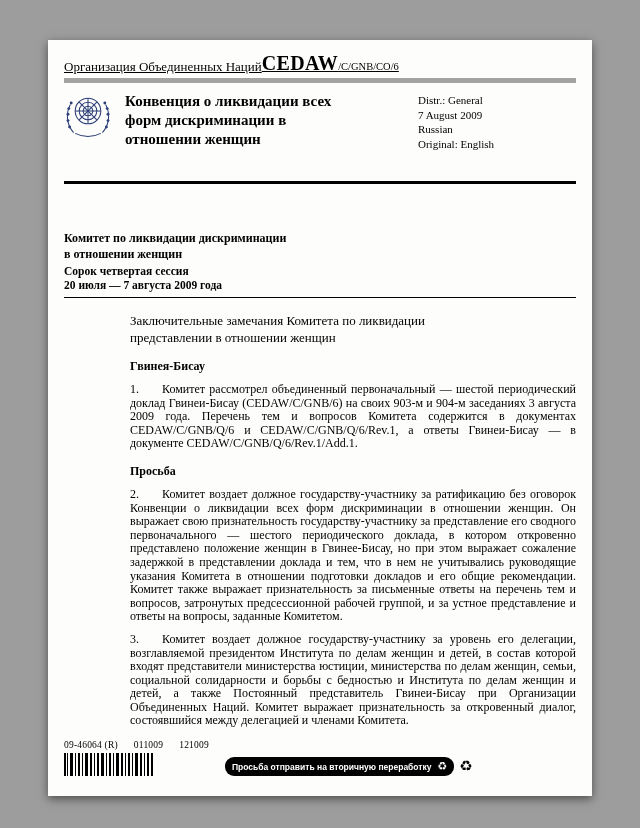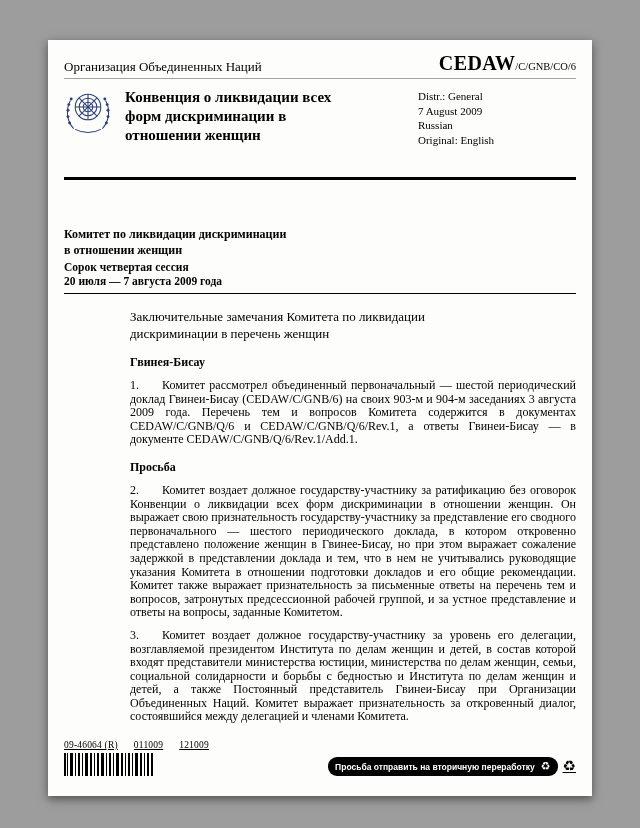--- a/index.html
+++ b/index.html
@@ -14,21 +14,21 @@
     position:relative;
     width:544px;height:756px;
     margin:40px 48px;
     background:#fdfdfb;
     box-shadow:0 3px 9px rgba(0,0,0,.5);
     overflow:hidden;
   }
   .inner{padding:12px 16px 0 16px;}
 
   
-  .row1{display:flex;justify-content:space-between;align-items:flex-end;border-bottom:1px solid #a3a3a3;padding-bottom:3px;}
+  .row1{display:flex;align-items:flex-end;border-bottom:5px solid #a3a3a3;padding-bottom:3px;text-decoration:underline;}
   .org{font-size:13px;}
   .sym{font-size:10.5px;white-space:nowrap;}
   .sym .big{font-size:20px;font-weight:bold;letter-spacing:.4px;}
   .row2{display:flex;margin-top:8px;}
   .emblem{margin-right:13px;flex:none;}
   .conv-title{font-weight:bold;font-size:15px;line-height:19px;padding-top:1px;width:220px;}
   .distr{margin-left:auto;width:158px;font-size:11px;line-height:14.5px;padding-top:2px;}
   .thick{border-top:3px solid #000;margin-top:30px;}
   .thin{border-top:1px solid #000;margin-top:5px;}
 
@@ -39,21 +39,21 @@
 
   
   .content{margin-left:66px;margin-top:14px;}
   .doc-title{font-weight:normal;font-size:13px;line-height:17px;}
   .country{font-weight:bold;font-size:12px;margin-top:13px;}
   .para{font-size:12px;line-height:13.6px;text-align:justify;margin:9px 0 0 0;}
   .pnum{display:inline-block;width:32px;}
   .intro{font-weight:bold;font-size:12px;margin-top:13px;}
 
   
-  .footer{position:absolute;left:16px;right:16px;bottom:20px;display:flex;justify-content:space-between;align-items:flex-end;text-decoration:underline;}
+  .footer{position:absolute;left:16px;right:16px;bottom:20px;display:flex;align-items:flex-end;}
   .codes{font-size:9.5px;letter-spacing:.2px;}
   .codes span{margin-right:16px;}
   .barcode{display:block;margin-top:3px;}
   .recycle{display:flex;align-items:center;}
   .recycle-box{
     background:#000;color:#fff;
     font-family:"Liberation Sans","DejaVu Sans",sans-serif;
     font-size:8.5px;font-weight:bold;
     padding:4px 7px;
     display:flex;align-items:center;gap:6px;
@@ -124,21 +124,21 @@
       <div>в отношении женщин</div>
     </div>
     <div class="session">Сорок четвертая сессия</div>
     <div class="dates">20 июля — 7 августа 2009 года</div>
 
     <div class="thin"></div>
 
     <div class="content">
       <div class="doc-title">
         <div>Заключительные замечания Комитета по ликвидации</div>
-        <div>дискриминации в перечень женщин</div>
+        <div>представлении в отношении женщин</div>
       </div>
 
       <div class="country">Гвинея-Бисау</div>
 
       <p class="para"><span class="pnum">1.</span><span>Комитет рассмотрел объединенный первоначальный — шестой периодический доклад Гвинеи-Бисау (CEDAW/C/GNB/6) на своих 903-м и 904-м заседаниях 3 августа 2009 года. Перечень тем и вопросов Комитета содержится в документах CEDAW/C/GNB/Q/6 и CEDAW/C/GNB/Q/6/Rev.1, а ответы Гвинеи-Бисау — в документе CEDAW/C/GNB/Q/6/Rev.1/Add.1.</span></p>
 
       <div class="intro">Просьба</div>
 
       <p class="para"><span class="pnum">2.</span><span>Комитет воздает должное государству-участнику за ратификацию без оговорок Конвенции о ликвидации всех форм дискриминации в отношении женщин. Он выражает свою признательность государству-участнику за представление его сводного первоначального — шестого периодического доклада, в котором откровенно представлено положение женщин в Гвинее-Бисау, но при этом выражает сожаление задержкой в представлении доклада и тем, что в нем не учитывались руководящие указания Комитета в отношении подготовки докладов и его общие рекомендации. Комитет также выражает признательность за письменные ответы на перечень тем и вопросов, затронутых предсессионной рабочей группой, и за устное представление и ответы на вопросы, заданные Комитетом.</span></p>
 

